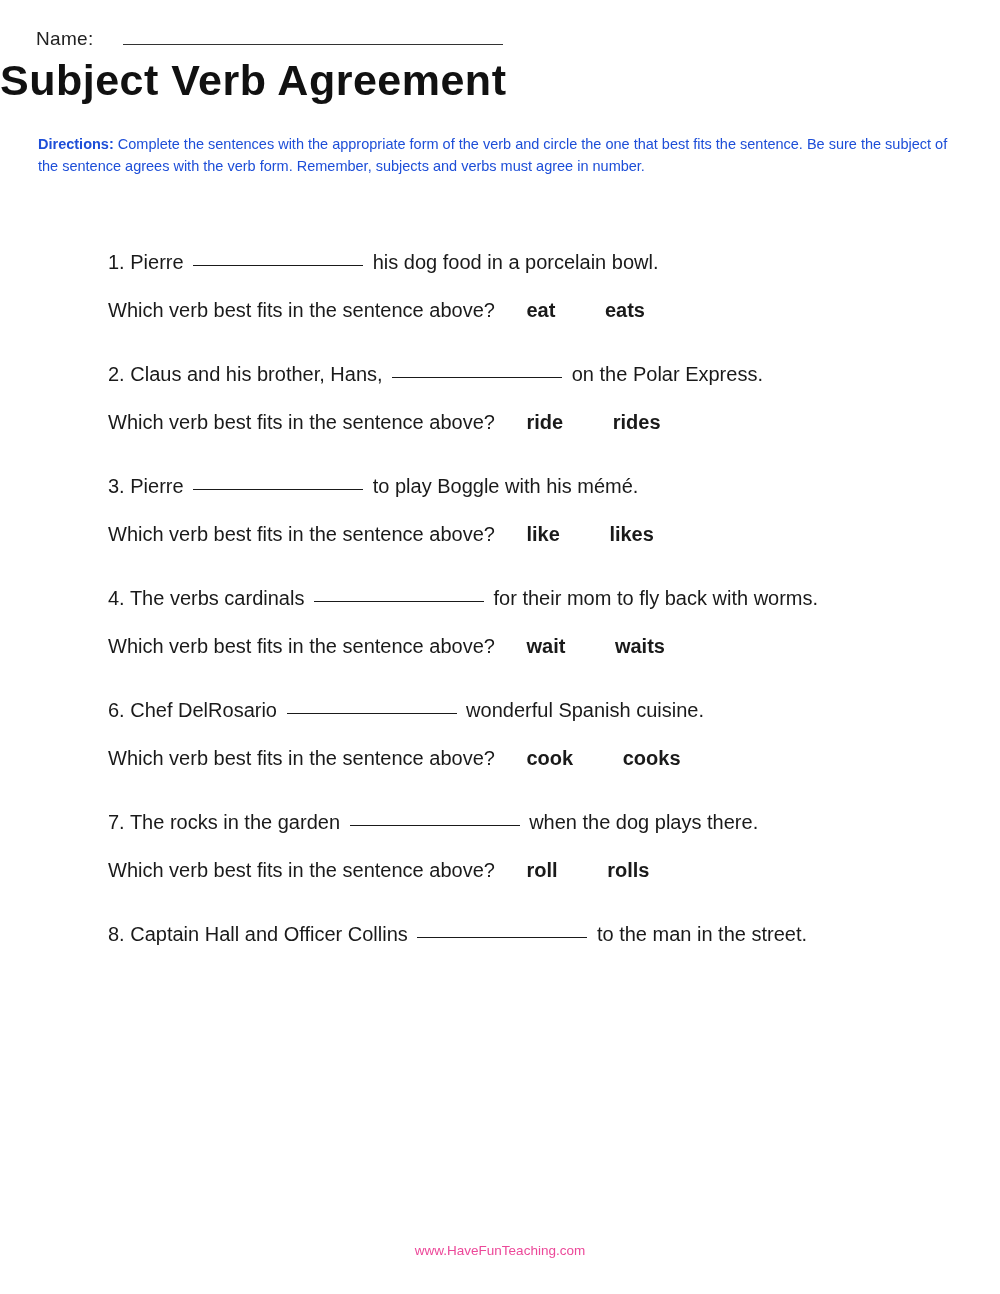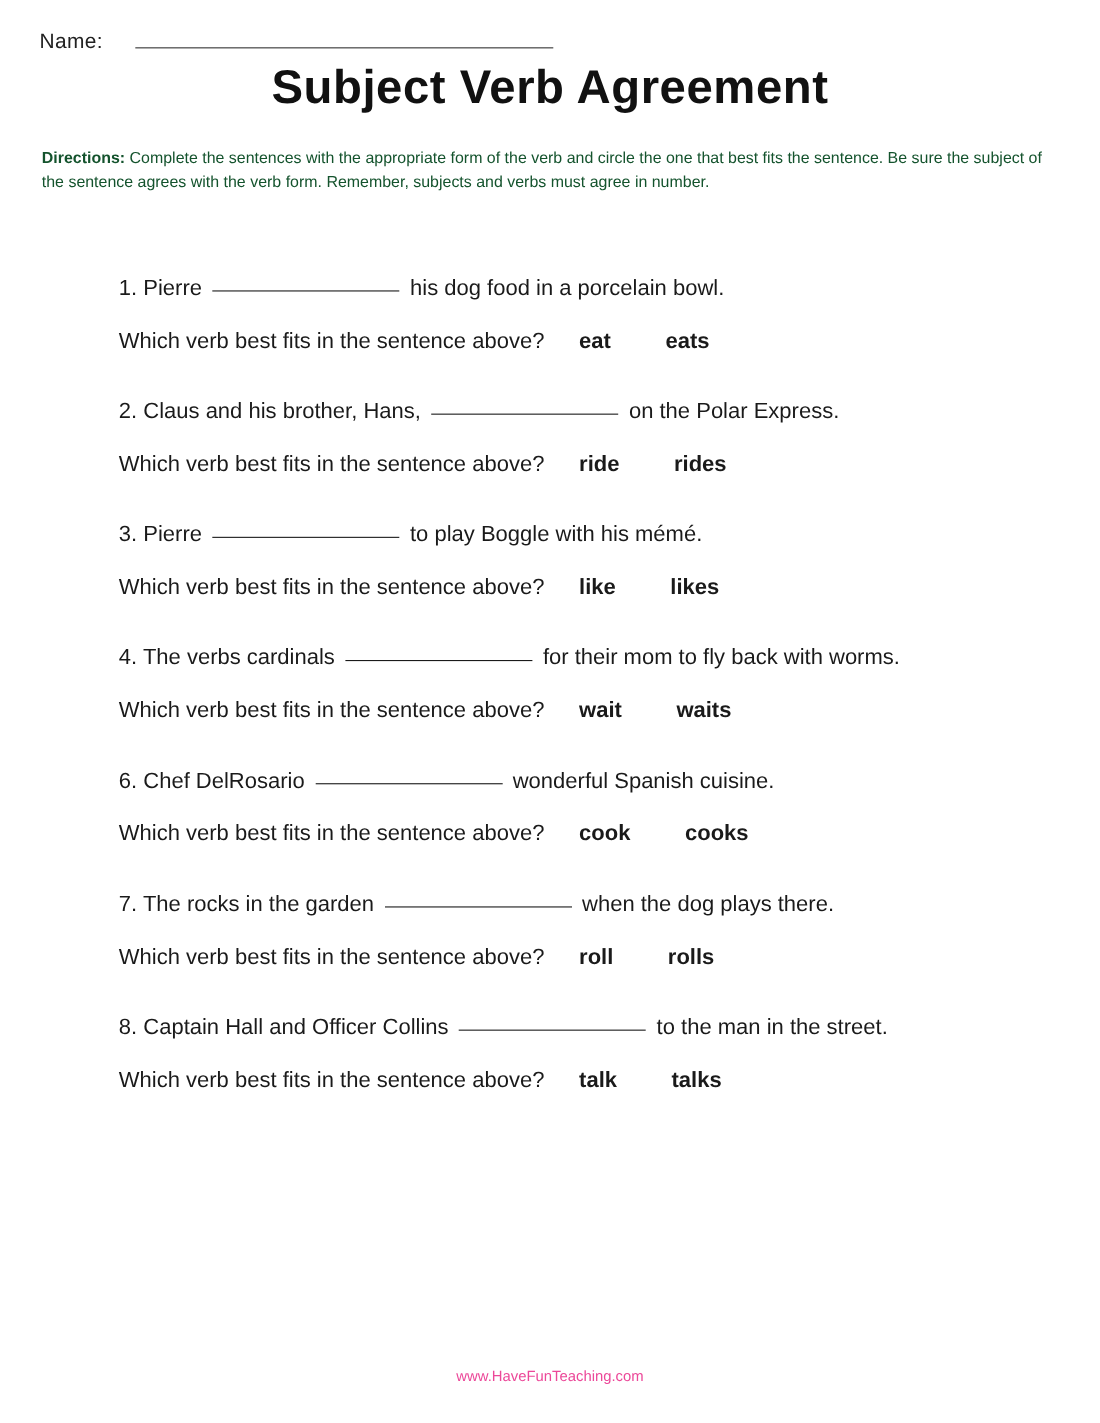--- a/index.html
+++ b/index.html
@@ -43,36 +43,36 @@
     border-bottom: 1.5px solid #333;
     height: 14px;
   }
 
   
   .title {
     position: absolute;
     top: 56px;
     left: 0;
     width: 1000px;
-    text-align: center;
+    text-align: left;
     font-size: 43px;
     font-weight: bold;
     letter-spacing: 0.5px;
     color: #111;
   }
 
   
   .directions {
     position: absolute;
     top: 133px;
     left: 38px;
     width: 928px;
     font-size: 14.5px;
     line-height: 1.55;
-    color: #14532d;
+    color: #1d4ed8;
   }
   .directions .dir-label {
     font-weight: bold;
   }
 
   
   .questions {
     position: absolute;
     top: 248px;
     left: 108px;
@@ -228,24 +228,19 @@
       </div>
     </div>
 
     <div class="q-block">
       <div class="q-sentence">
         <span>8.</span>
         <span> Captain Hall and Officer Collins</span>
         <span class="blank"></span>
         <span>to the man in the street.</span>
       </div>
-      <div class="q-choice-row">
-        <span class="q-prompt">Which verb best fits in the sentence above?</span>
-        <span class="choice choice-a">talk</span>
-        <span class="choice choice-b">talks</span>
-      </div>
     </div>
 
   </div>
 
   <div class="footer">www.HaveFunTeaching.com</div>
 
 </div>
 
 </body></html>

